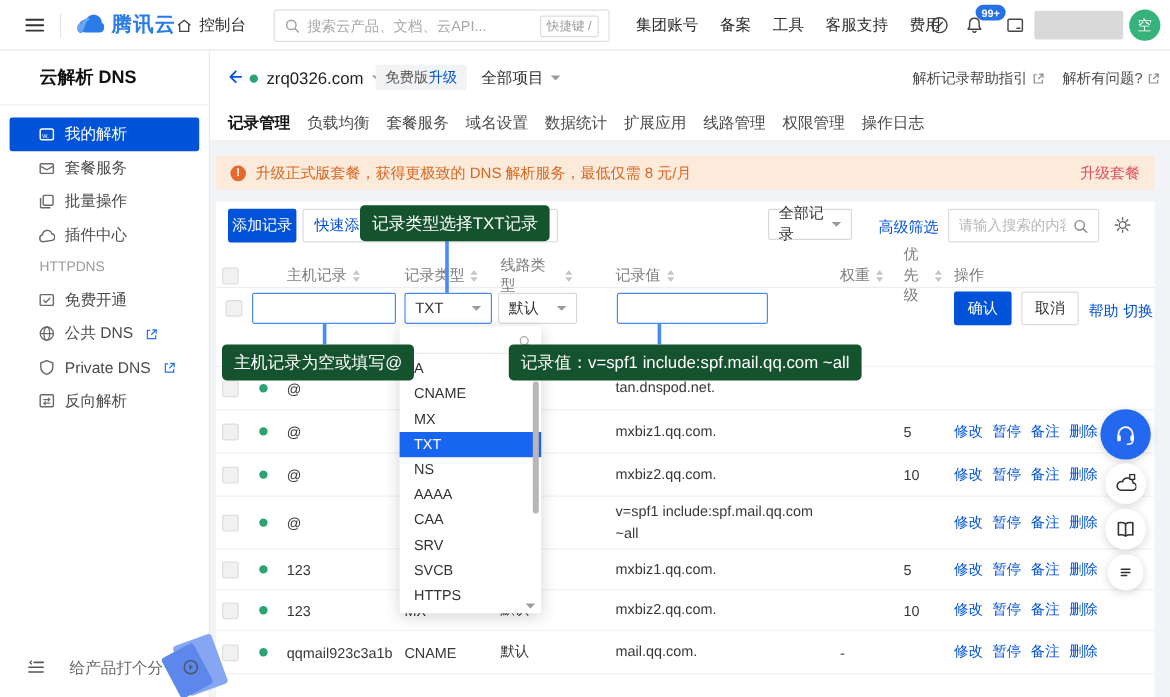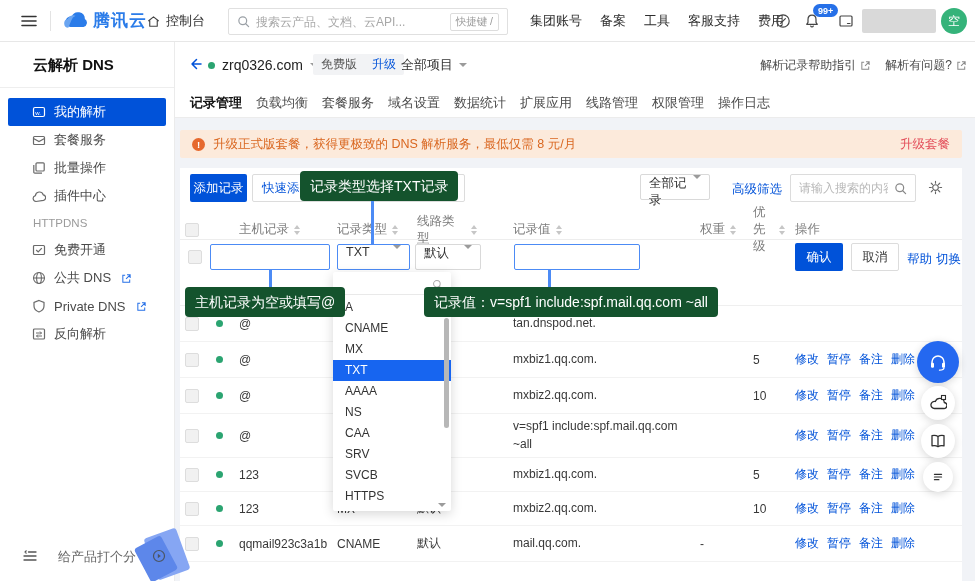--- a/index.html
+++ b/index.html
@@ -35,21 +35,21 @@
 .side-item.selected .side-label{color:#fff}
 .side-section{height:26px;line-height:26px;padding-left:33px;font-size:11.5px;color:#9b9b9b}
 .ext{width:11px;height:11px;color:#2670e8;margin-left:2px}
 
 .main{position:absolute;left:175px;top:42px;width:800px;height:539px;background:#f1f3f7}
 .main-top{position:absolute;left:0;top:0;width:800px;height:76px;background:#fff;border-bottom:1px solid #ececec}
 .main-top>*{position:absolute}
 .gdot{width:7px;height:7px;border-radius:50%;background:#2ba471;display:inline-block}
 .domain-sel{display:flex;align-items:center;gap:7px;cursor:pointer}
 .domain-t{font-size:14px;font-weight:400;color:#222}
-.plan-chip{display:flex;align-items:center;gap:15px;background:#f2f3f5;border-radius:2px;height:21px;padding:0 8px;font-size:12px;color:#555}
+.plan-chip{display:flex;align-items:center;gap:0;background:#f2f3f5;border-radius:2px;height:21px;padding:0 8px;font-size:12px;color:#555}
 .upg{color:#0052d9;cursor:pointer}
 .proj{display:flex;align-items:center;gap:6px;font-size:13px;color:#333;cursor:pointer}
 .hlinks{display:flex;align-items:center;gap:14px;font-size:12px;color:#4a4a4a}
 .hlink{display:flex;align-items:center;gap:4px;cursor:pointer}
 .hlink .ico{width:11px;height:11px;color:#8a8a8a}
 .tabs{position:absolute;left:15px;top:47px;display:flex;gap:14px;height:28px;align-items:center}
 .tab{font-size:13px;color:#4a4a4a;cursor:pointer;white-space:nowrap}
 .tab.active{color:#141414;font-weight:700}
 .banner{position:absolute;left:5px;top:88px;width:782px;height:28px;background:#fceadb;border-radius:2px;display:flex;align-items:center;gap:8px;padding:0 12px;font-size:12.5px;color:#d9661f}
 .banner-action{margin-left:auto;color:#e34d59;cursor:pointer}
@@ -83,21 +83,21 @@
 .cb.dim{background:#f1f1f1;border-color:#ddd}
 .dot{width:7px;height:7px;border-radius:50%;background:#2ba471;display:inline-block}
 .sort{display:inline-flex;flex-direction:column;gap:2px;margin-left:5px}
 .sort i{display:block;width:0;height:0;border-left:3.5px solid transparent;border-right:3.5px solid transparent}
 .sort .up{border-bottom:4px solid #c6c6c6}
 .sort .dn{border-top:4px solid #c6c6c6}
 
 .edit{left:0;top:72px;width:782px;height:66px;border-bottom:1px solid #efefef}
 .edit>*{position:absolute}
 .inp{height:26px;border:1.5px solid #4c8bf5;border-radius:2px;background:#fff;outline:0;font-size:12.5px;padding:0 6px;color:#333}
-.sel{height:26px;border:1px solid #d9d9d9;border-radius:2px;background:#fff;display:flex;justify-content:space-between;padding:0 8px;font-size:12.5px;color:#333;cursor:pointer}
+.sel{height:26px;border:1px solid #d9d9d9;border-radius:2px;background:#fff;display:flex;align-items:center;justify-content:space-between;padding:0 8px;font-size:12.5px;color:#333;cursor:pointer}
 .sel.focus{border:1.5px solid #4c8bf5}
 .lnk{color:#0052d9;font-size:12.5px;cursor:pointer}
 
 .dropdown{position:absolute;left:333px;top:272px;width:118px;background:#fff;border-radius:2px;box-shadow:0 3px 12px rgba(0,0,0,.16);z-index:20;padding-bottom:4px}
 .dd-search{height:20px;margin:3px 8px 2px;border-bottom:1px solid #e9e9e9;display:flex;align-items:center;gap:4px}
 .dd-search input{flex:1;min-width:0;border:0;outline:0;font-size:11px;color:#333}
 .dd-item{height:21px;line-height:21px;padding-left:12px;font-size:12px;color:#333;cursor:pointer;white-space:nowrap}
 .dd-item.selected{background:#1765f0;color:#fff}
 .dd-thumb{position:absolute;right:2px;top:46px;width:5px;height:110px;background:#b7b7b7;border-radius:3px}
 .dd-caret{position:absolute;right:5px;bottom:4px}
@@ -578,22 +578,22 @@
             <circle cx="6.2" cy="6.2" r="4.2" fill="none" stroke="currentColor" stroke-width="1.3"></circle>
             <path d="M9.4 9.4l3.1 3.1" stroke="currentColor" stroke-width="1.3" stroke-linecap="round"></path>
           </svg>
         </span>
     </div>
     <div>
         <div class="dd-item">A</div>
         <div class="dd-item">CNAME</div>
         <div class="dd-item">MX</div>
         <div class="dd-item selected">TXT</div>
+        <div class="dd-item">NS</div>
         <div class="dd-item">AAAA</div>
-        <div class="dd-item">NS</div>
         <div class="dd-item">CAA</div>
         <div class="dd-item">SRV</div>
         <div class="dd-item">SVCB</div>
         <div class="dd-item">HTTPS</div>
       </div>
     <span class="dd-thumb"></span>
     <span class="car dd-caret"></span>
   </div>
 
   <div class="tip" style="left:300px;top:171px">记录类型选择TXT记录</div>

